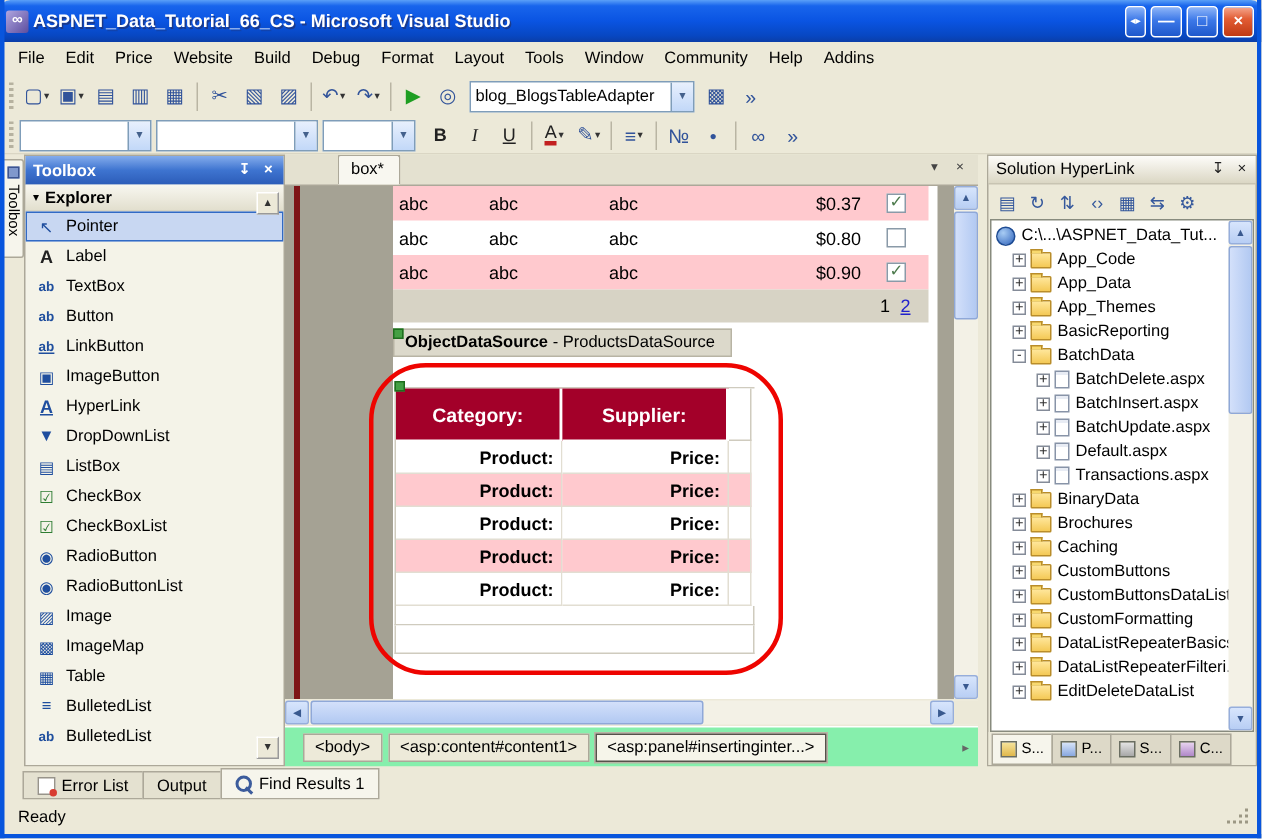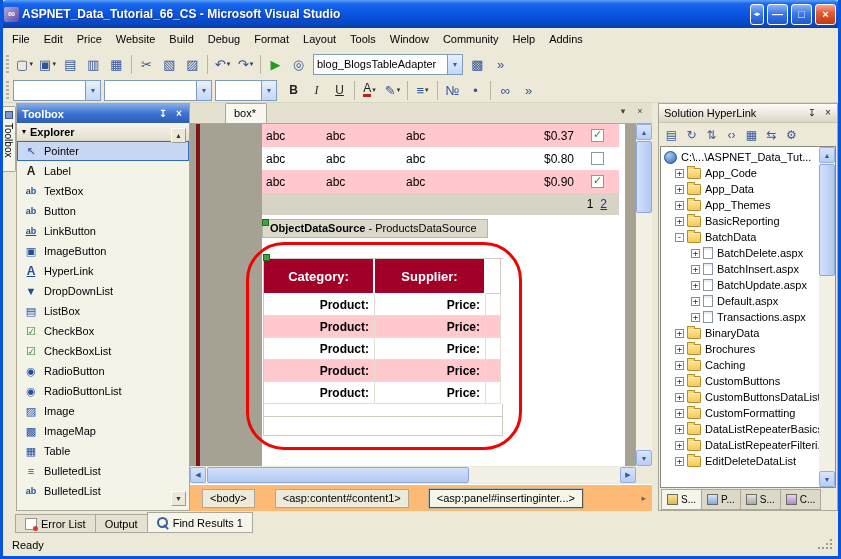--- a/index.html
+++ b/index.html
@@ -79,21 +79,21 @@
   .sthumb{background:linear-gradient(90deg,#D3E0FA,#B2C9F2);border:1px solid #8FA8D8;border-radius:2px;}
   .vscroll{position:absolute;right:0;top:21px;width:16px;height:342px;background:#F3F1E6;}
   .vscroll .sbtn{position:absolute;left:0;width:16px;height:16px;}
   .vscroll .up{top:0;}.vscroll .down{bottom:0;}
   .sthumb.v{position:absolute;left:0;top:17px;width:16px;height:72px;}
   .hscroll{position:absolute;left:0;top:364px;width:462px;height:16px;background:#F3F1E6;}
   .hscroll .sbtn{position:absolute;top:0;width:16px;height:16px;}
   .hscroll .left{left:0;}.hscroll .right{right:16px;}
   .sthumb.h{position:absolute;left:17px;top:0;width:262px;height:16px;background:linear-gradient(180deg,#D3E0FA,#B2C9F2);}
   .corner{position:absolute;right:0;top:0;width:16px;height:16px;background:#ECE9D8;}
-  .tagnav{position:absolute;left:0;top:381px;width:462px;height:27px;display:flex;align-items:center;gap:20px;padding:0 6px 0 12px;background:#fdba74;border-top:1px solid #FFF;}
+  .tagnav{position:absolute;left:0;top:381px;width:462px;height:27px;display:flex;align-items:center;gap:4px;padding:0 6px 0 12px;background:#86efac;border-top:1px solid #FFF;}
   .tag{flex:none;height:19px;line-height:17px;padding:0 7px;background:#EDEAD9;border:1px solid #ACA899;white-space:nowrap;}
   .tag.active{border:1px solid #55514A;background:#F6F5EA;box-shadow:0 0 0 1px #B8B4A4;}
   .tagmore{margin-left:auto;color:#666;font-size:9px;}
 
   
   .grid{position:absolute;left:0;top:0;width:357px;}
   .grow{display:flex;align-items:center;height:23px;font-size:12px;}
   .grow.pink{background:var(--pink,#FFC9CE);}
   .gc{flex:none;padding-left:4px;}
   .c1{width:60px;}.c2{width:80px;}.c3{width:80px;}

